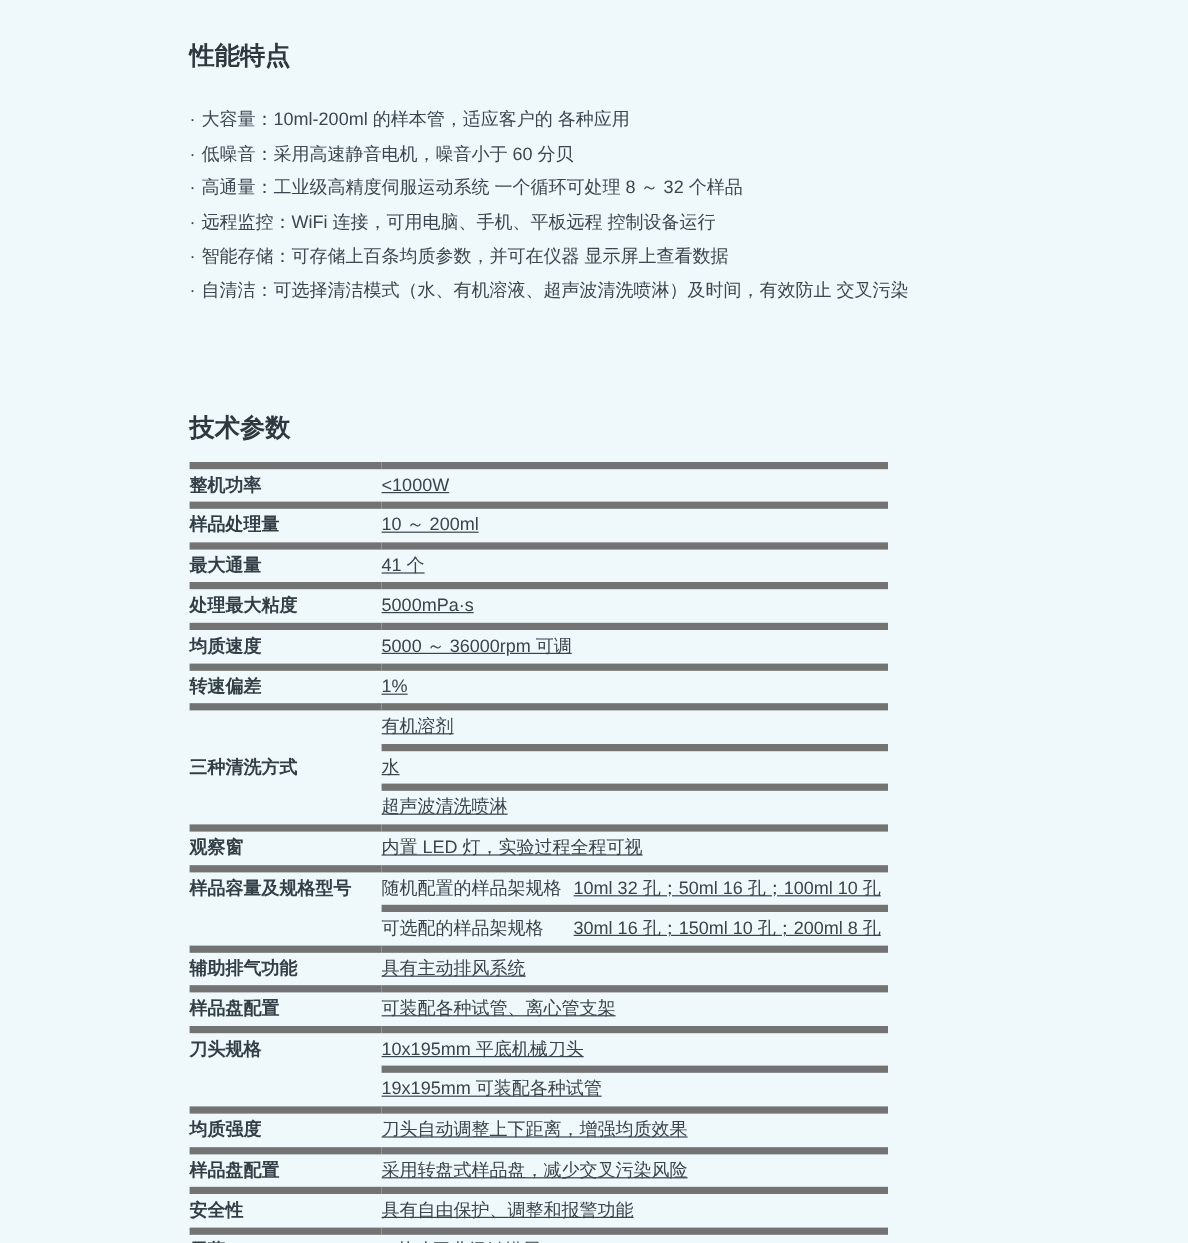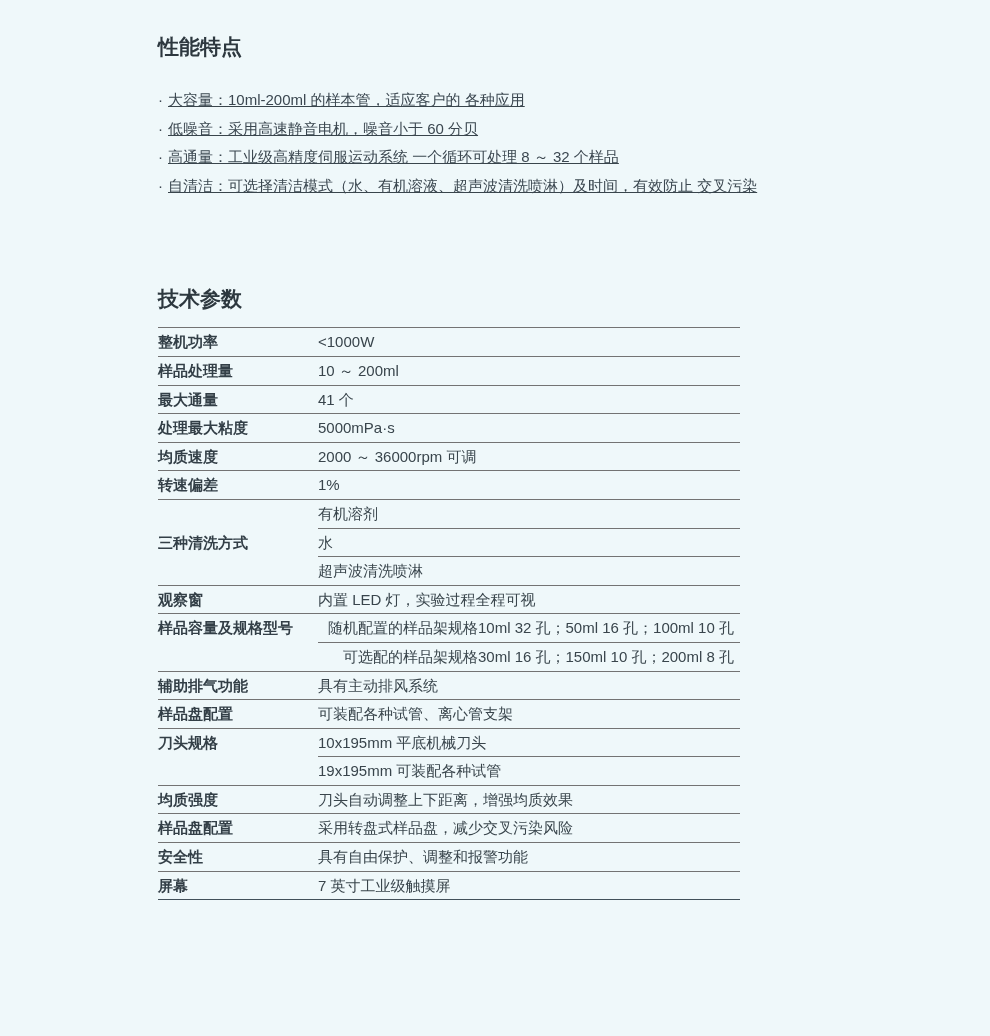--- a/index.html
+++ b/index.html
@@ -14,21 +14,21 @@
   .page { padding-left: 158px; padding-right: 20px; border-radius: 16px; }
   .section-title {
     font-size: 21px;
     font-weight: bold;
     color: #2d383f;
     margin: 0;
     line-height: 25px;
   }
   .title-features { padding-top: 34px; }
   .title-specs { margin-top: 86px; }
-  .feature-list { margin-top: 27px; text-decoration: underline; }
+  .feature-list { margin-top: 27px; }
   .feature-item {
     font-size: 15px;
     line-height: 28.6px;
     white-space: nowrap;
     color: #3b4750;
   }
   .feature-item .dot {
     display: inline-block;
     width: 10px;
     color: #3b4750;
@@ -36,45 +36,47 @@
   table.specs {
     margin-top: 16px;
     width: 582px;
     border-collapse: collapse;
     table-layout: fixed;
     border-bottom: 1px solid #42505a;
   }
   col.c-label { width: 160px; }
   col.c-value { width: 422px; }
   th, td {
-    border-top: 1px solid #737373;
+    border-top: 6px solid #737373;
     padding: 0;
     margin: 0;
     font-size: 15px;
     line-height: 27.6px;
     text-align: left;
     vertical-align: top;
     white-space: nowrap;
   }
   th { font-weight: bold; color: #333f47; }
-  td { font-weight: normal; color: #39454c; }
+  td { font-weight: normal; color: #39454c; text-decoration: underline; }
   th.vmid { vertical-align: middle; }
-  .vprefix { display: inline-block; width: 160px; text-align: right; }
+  .vprefix { display: inline-block; width: 160px; }
 </style>
 </head>
 <body>
 
 <div class="page">
 
   <h1 class="section-title title-features">性能特点</h1>
 
   <div class="feature-list">
     <div class="feature-item"><span class="dot">·</span><span>大容量：10ml-200ml 的样本管，适应客户的 各种应用</span></div>
     <div class="feature-item"><span class="dot">·</span><span>低噪音：采用高速静音电机，噪音小于 60 分贝</span></div>
     <div class="feature-item"><span class="dot">·</span><span>高通量：工业级高精度伺服运动系统 一个循环可处理 8 ～ 32 个样品</span></div>
+    <div class="feature-item"><span class="dot">·</span><span>远程监控：WiFi 连接，可用电脑、手机、平板远程 控制设备运行</span></div>
+    <div class="feature-item"><span class="dot">·</span><span>智能存储：可存储上百条均质参数，并可在仪器 显示屏上查看数据</span></div>
     <div class="feature-item"><span class="dot">·</span><span>自清洁：可选择清洁模式（水、有机溶液、超声波清洗喷淋）及时间，有效防止 交叉污染</span></div>
   </div>
 
   <h1 class="section-title title-specs">技术参数</h1>
 
   <table class="specs">
     <colgroup>
         <col class="c-label">
         <col class="c-value">
       </colgroup>
@@ -90,21 +92,21 @@
       <tr>
         <th>最大通量</th>
         <td>41 个</td>
       </tr>
       <tr>
         <th>处理最大粘度</th>
         <td>5000mPa·s</td>
       </tr>
       <tr>
         <th>均质速度</th>
-        <td>2000 ～ 36000rpm 可调</td>
+        <td>5000 ～ 36000rpm 可调</td>
       </tr>
       <tr>
         <th>转速偏差</th>
         <td>1%</td>
       </tr>
 
       <tr>
         <th rowspan="3" class="vmid">三种清洗方式</th>
         <td>有机溶剂</td>
       </tr>

